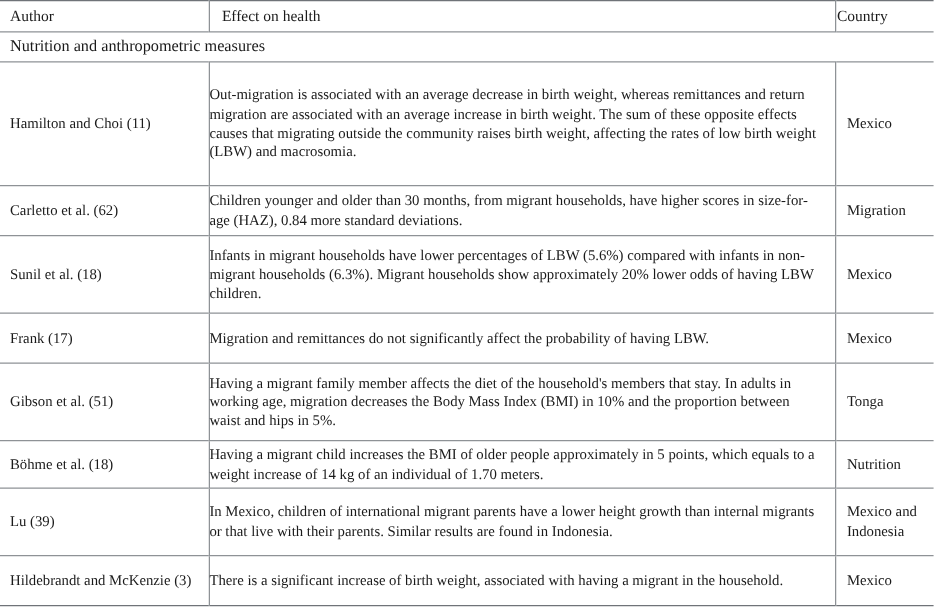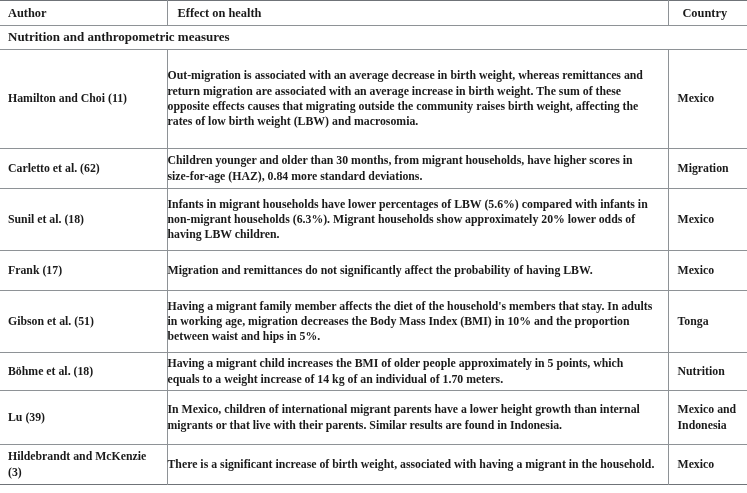--- a/index.html
+++ b/index.html
@@ -36,21 +36,21 @@
   .rule-top    { border-top: 1.6px solid #6f7378; }
   .rule-mid    { border-top: 1.0px solid #8e9296; }
   .rule-head   { border-bottom: 1.0px solid #8e9296; }
   .rule-bottom { border-bottom: 1.6px solid #6f7378; }
 
   
   td, th {
     vertical-align: middle;
     padding: 3px 7px 3px 8px;
     text-align: left;
-    font-weight: bold;
+    font-weight: normal;
   }
 
   thead th {
     padding-top: 4px;
     padding-bottom: 4px;
     font-size: 12.4px;
   }
 
   .cell-author {
     border-right: 1.0px solid #8e9296;
@@ -61,21 +61,21 @@
     border-right: 1.0px solid #8e9296;
     padding-left: 0;
     padding-right: 10px;
   }
   .cell-country {
     padding-left: 9px;
   }
 
   .header-author  { padding-left: 8px; }
   .header-effect  { padding-left: 10px; }
-  .header-country { padding-left: 1px; text-align: center; }
+  .header-country { padding-left: 1px; text-align: left; }
 
   
   .section-row td {
     padding-top: 3px;
     padding-bottom: 3px;
     font-size: 13px;
     padding-left: 8px;
   }
 
   .tall   { height: 99px; }

